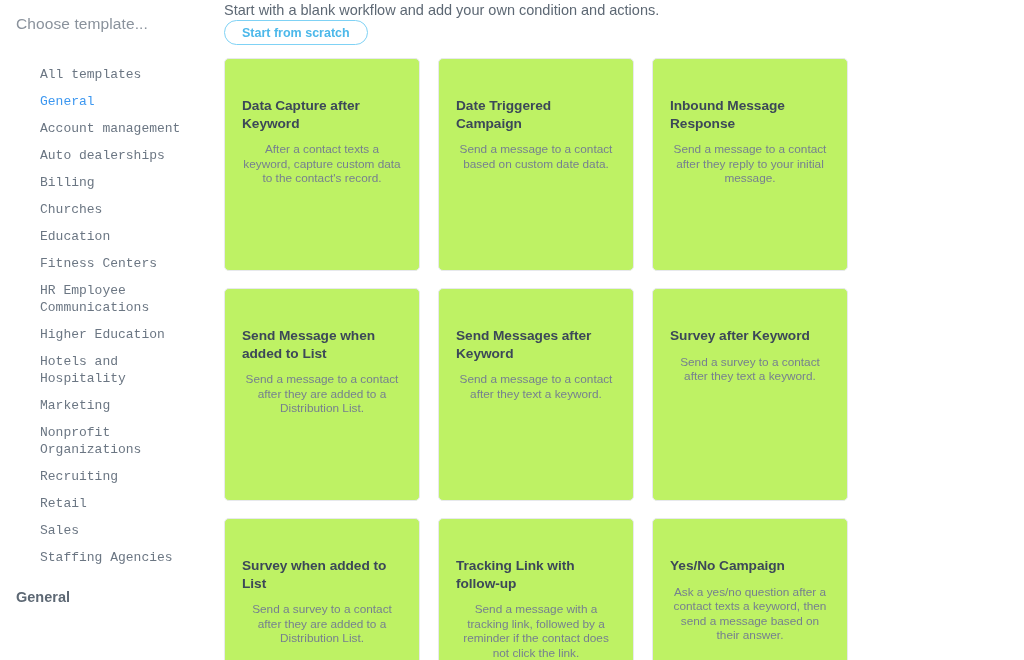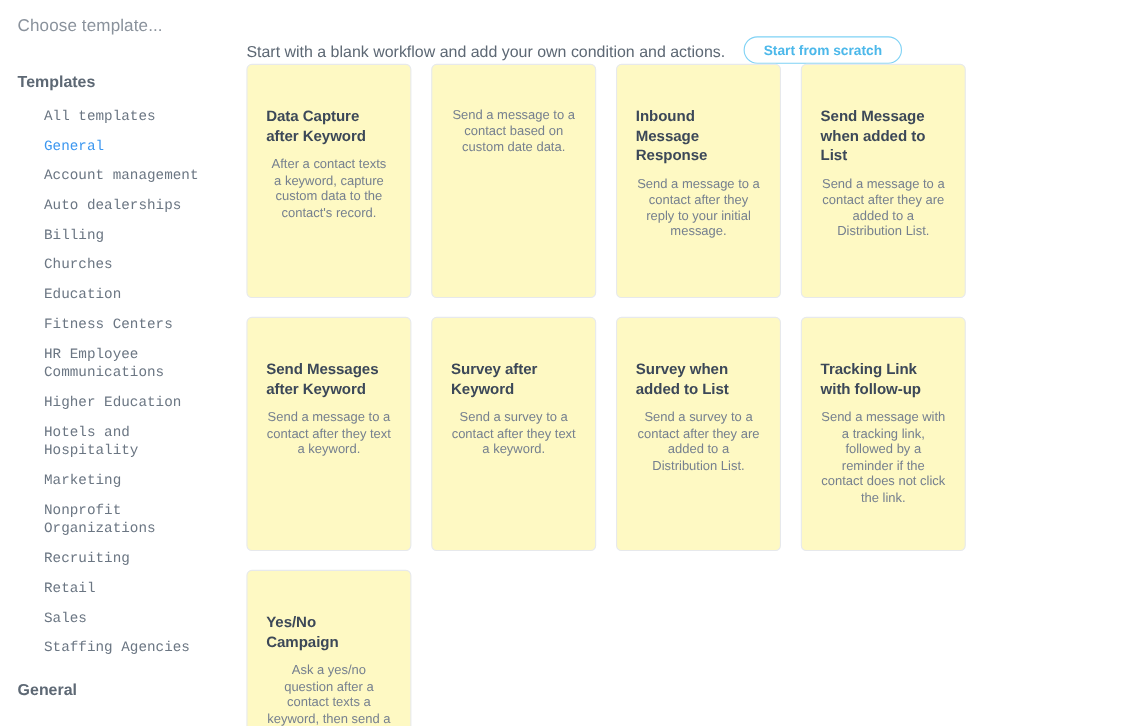--- a/index.html
+++ b/index.html
@@ -77,23 +77,24 @@
     position: absolute;
     left: 218px;
     top: 0;
     width: 806px;
     height: 660px;
     padding: 0 16px 0 6px;
   }
 
   .main-header {
     display: flex;
-    align-items: flex-end;
+    align-items: flex-start;
     height: 58px;
     padding-left: 0px;
+    flex-direction: column;
   }
 
   .main-header-text {
     font-size: 14.5px;
     color: #5d6874;
     line-height: 20px;
     margin-right: 17px;
   }
 
   .scratch-button {
@@ -114,25 +115,25 @@
   }
 
   .card-grid {
     display: flex;
     flex-wrap: wrap;
     gap: 17px 18px;
     width: 790px;
   }
 
   .card {
-    width: 150px;
+    width: 196px;
     height: 213px;
     border: 1px solid #e7e9ec;
     border-radius: 5px;
-    background: #fef9c3;
+    background: #bef264;
     padding: 38px 17px 10px 17px;
     cursor: pointer;
   }
 
   .card-title {
     font-size: 13.7px;
     font-weight: 700;
     color: #3c4858;
     line-height: 17.5px;
     margin: 0 0 10px 0;
@@ -149,21 +150,20 @@
 </style>
 </head>
 <body>
 
 <div class="page">
 
   <aside class="sidebar">
     <div class="sidebar-title">Choose template...</div>
 
     <div class="sidebar-group">
-      <div class="sidebar-group-heading">Templates</div>
       <ul class="sidebar-list" id="sidebar-list">
           <li class="sidebar-item">All templates</li>
           <li class="sidebar-item active">General</li>
           <li class="sidebar-item">Account management</li>
           <li class="sidebar-item">Auto dealerships</li>
           <li class="sidebar-item">Billing</li>
           <li class="sidebar-item">Churches</li>
           <li class="sidebar-item">Education</li>
           <li class="sidebar-item">Fitness Centers</li>
           <li class="sidebar-item">HR Employee Communications</li>
@@ -189,20 +189,21 @@
       <span class="main-header-text">Start with a blank workflow and add your own condition and actions.</span>
       <button class="scratch-button">Start from scratch</button>
     </div>
 
     <div class="card-grid" id="card-grid">
         <div class="card">
           <div class="card-title">Data Capture after Keyword</div>
           <div class="card-desc">After a contact texts a keyword, capture custom data to the contact's record.</div>
         </div>
         <div class="card">
+          <div class="card-title">Date Triggered Campaign</div>
           <div class="card-desc">Send a message to a contact based on custom date data.</div>
         </div>
         <div class="card">
           <div class="card-title">Inbound Message Response</div>
           <div class="card-desc">Send a message to a contact after they reply to your initial message.</div>
         </div>
         <div class="card">
           <div class="card-title">Send Message when added to List</div>
           <div class="card-desc">Send a message to a contact after they are added to a Distribution List.</div>
         </div>

